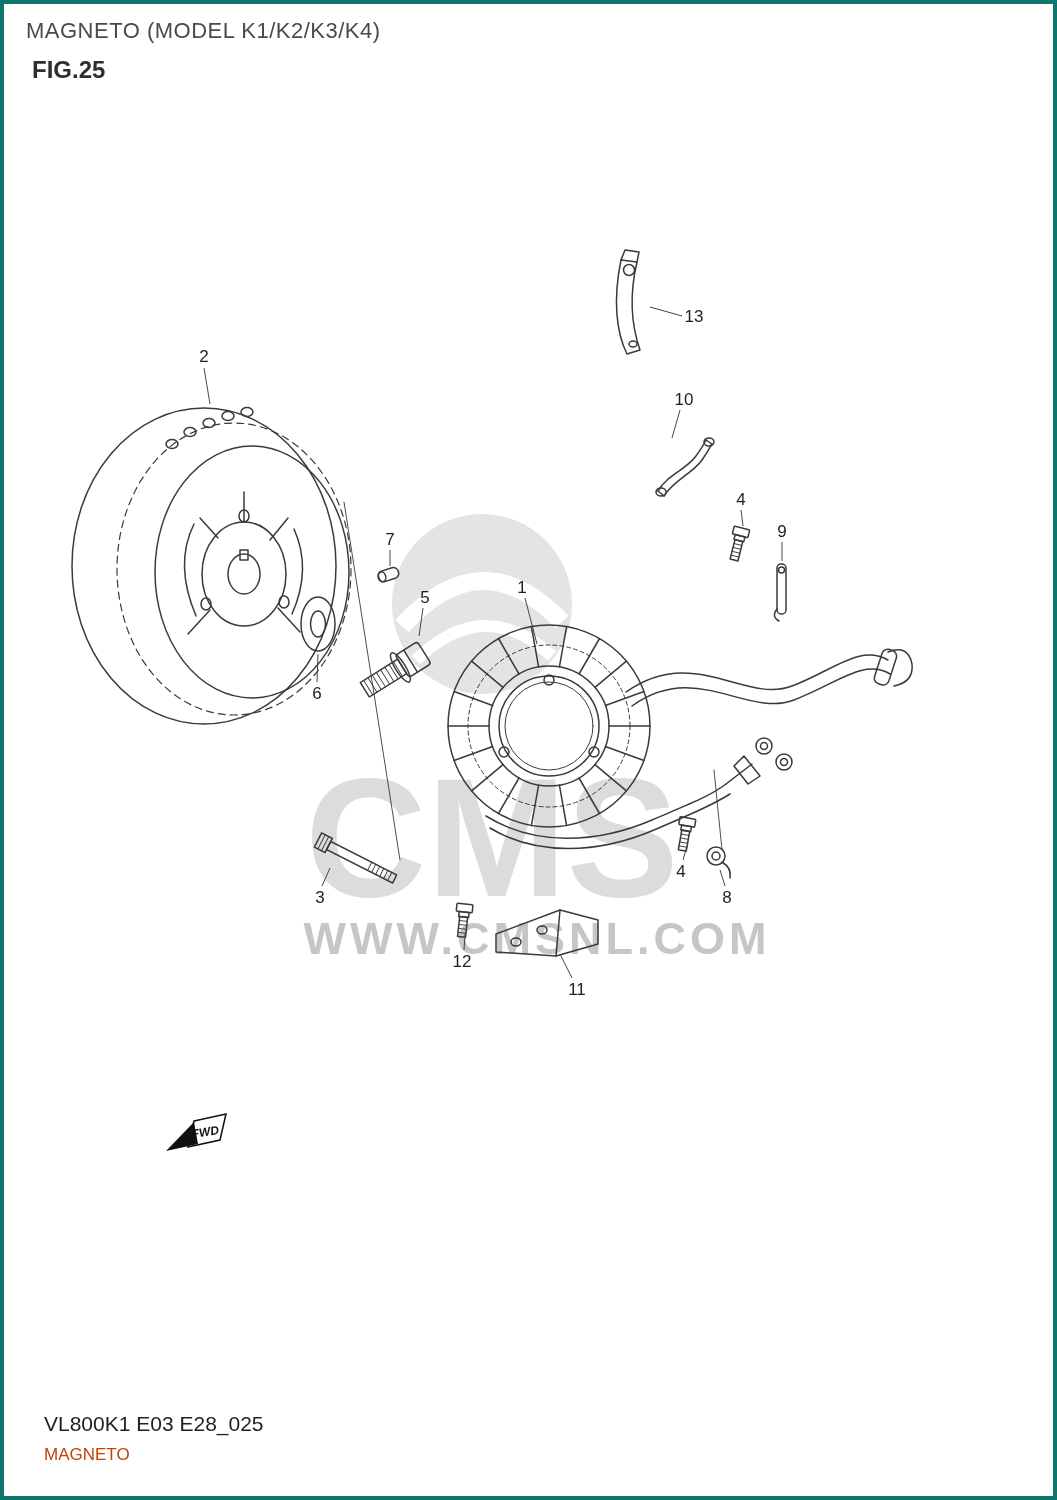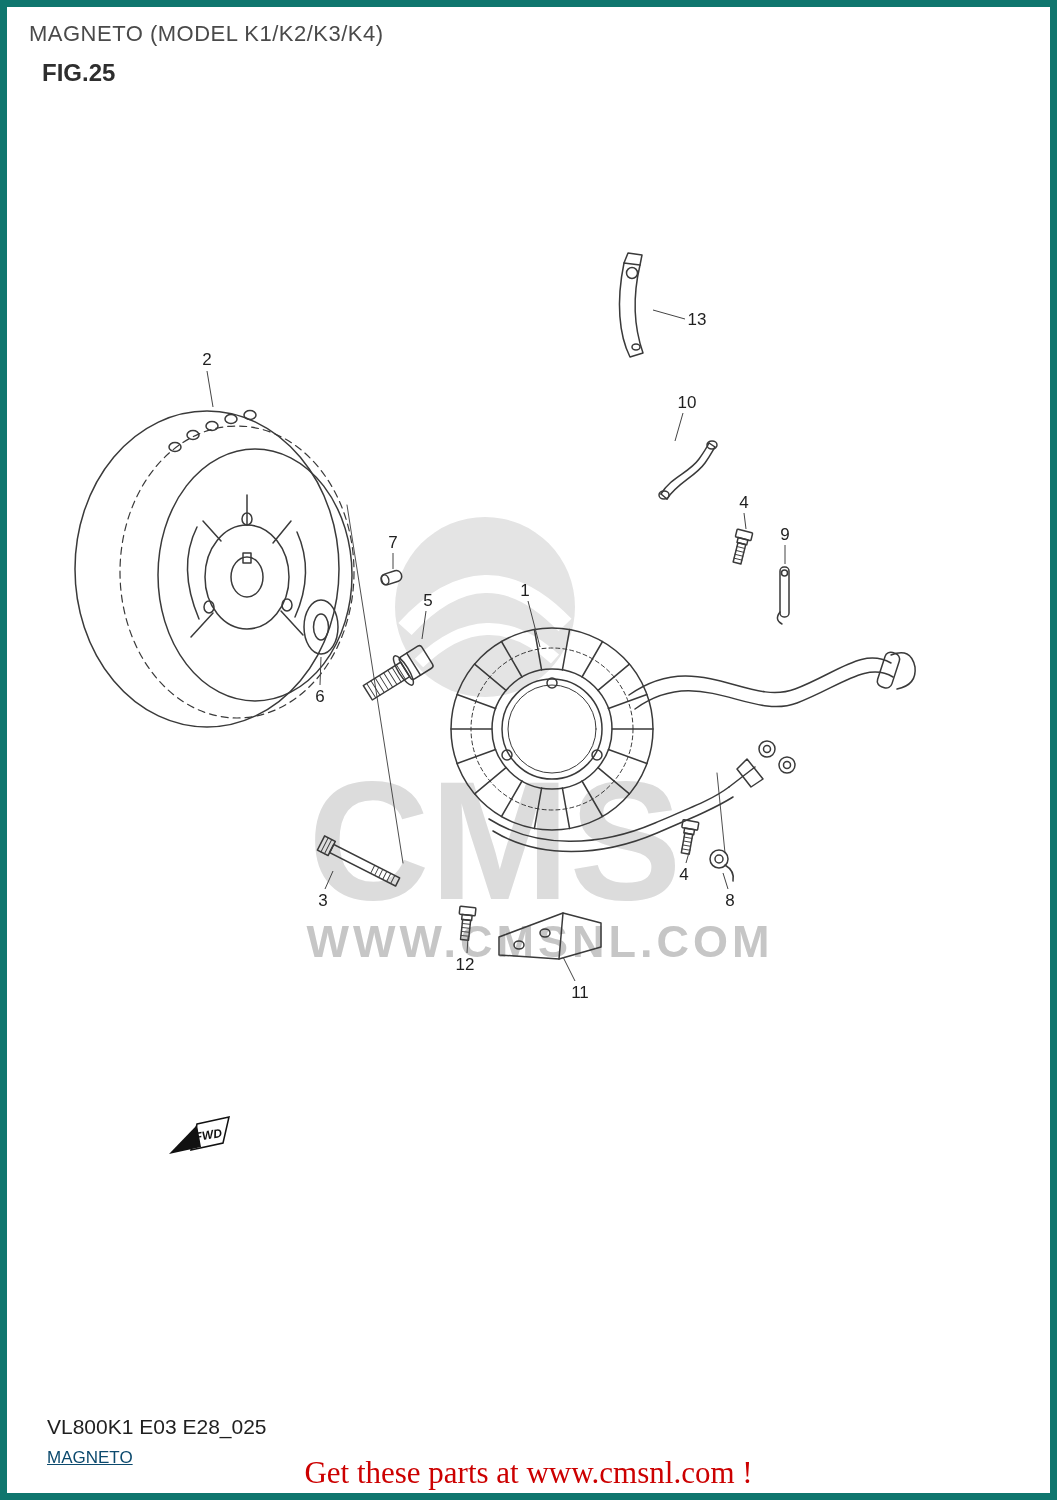--- a/index.html
+++ b/index.html
@@ -1,37 +1,37 @@
 <!DOCTYPE html>
 <html><head>
 <meta charset="utf-8">
 <style>
   html,body{margin:0;padding:0;background:#ffffff;}
   .page{
     position:relative;
     width:1057px;height:1500px;
     background:#ffffff;
-    border:7px solid #0f766e;
+    border:4px solid #0f766e;
     box-sizing:border-box;
     font-family:"Liberation Sans",sans-serif;
     overflow:hidden;
     padding-left:36px;
   }
   .title{
     position:absolute;top:14px;left:22px;
     font-size:22px;color:#4a4a4a;letter-spacing:.5px;
   }
   .fig{
-    position:absolute;top:52px;left:35px;
+    position:absolute;top:52px;left:28px;
     font-size:24px;font-weight:bold;color:#2e2e2e;
   }
   .diagram-svg{position:absolute;left:0;top:0;}
   .callout{font-size:17px;fill:#1f1f1f;font-family:"Liberation Sans",sans-serif;}
   .footer-code{position:absolute;top:1408px;left:40px;font-size:21px;color:#1f1f1f;}
-  .footer-name{position:absolute;top:1441px;left:40px;font-size:17px;color:#0c4a6e;text-decoration:underline;}
+  .footer-name{position:absolute;top:1441px;left:40px;font-size:17px;color:#c2410c;}
   .promo{
     position:absolute;top:1448px;left:0;width:100%;
     text-align:center;font-size:31px;color:#cc0000;
     font-family:"Liberation Serif",serif;
   }
 </style>
 </head>
 <body>
 
 <div class="page">
@@ -262,15 +262,14 @@
 
     <g>
       <polygon points="190,1117 222,1110 216,1136 184,1143" fill="#ffffff" stroke="#111" stroke-width="1.5"></polygon>
       <polygon points="162,1147 190,1118 194,1140" fill="#111"></polygon>
       <text x="202" y="1132" text-anchor="middle" font-size="12" font-style="italic" font-weight="bold" fill="#111" transform="rotate(-10 202 1132)" font-family="Liberation Sans, sans-serif">FWD</text>
     </g>
   </svg>
 
   <div class="footer-code">VL800K1 E03 E28_025</div>
   <div class="footer-name">MAGNETO</div>
-  <div class="promo">Get these parts at www.cmsnl.com !</div>
 
 </div>
 
 </body></html>

